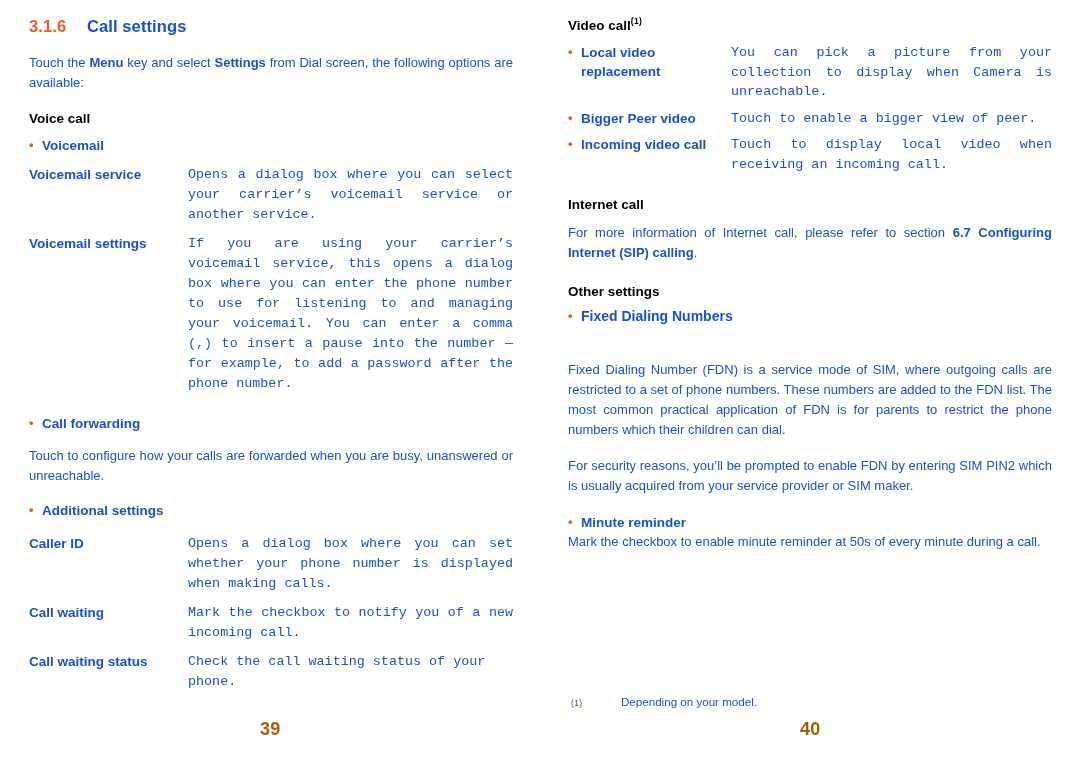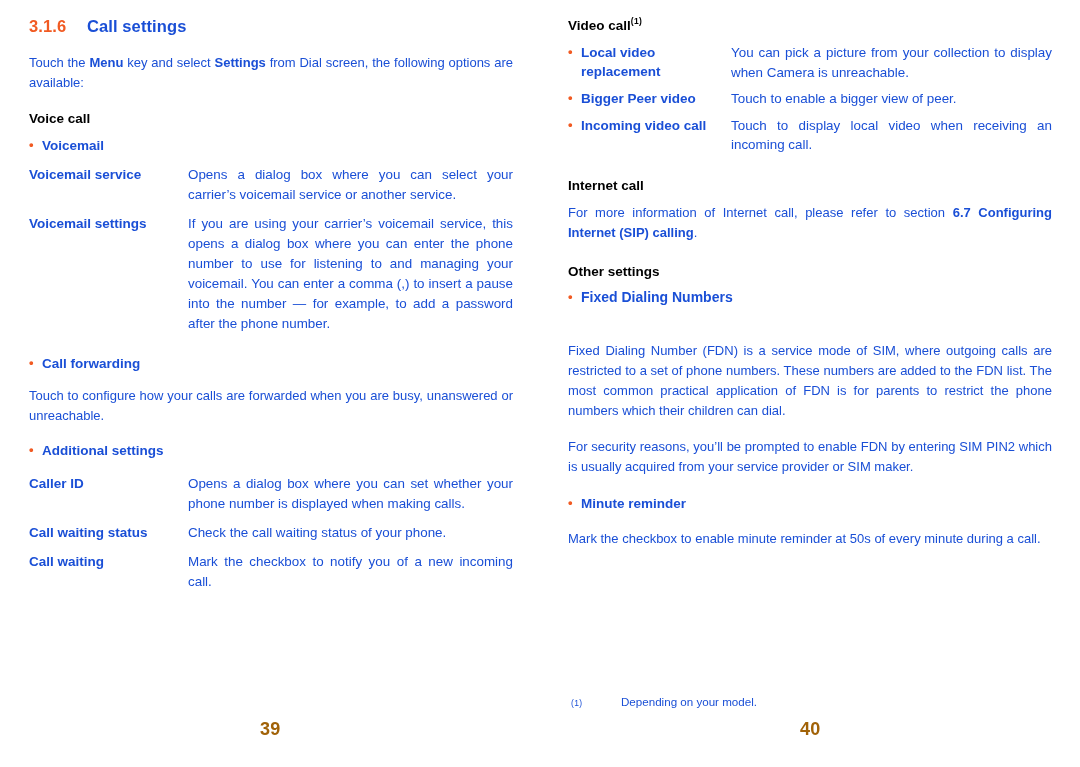--- a/index.html
+++ b/index.html
@@ -117,20 +117,21 @@
     padding-right: 4px;
     box-sizing: border-box;
   }
   .def-desc {
     flex: 1 1 auto;
     font-size: 13.4px;
     color: #1a4fd6;
     line-height: 20px;
     text-align: justify;
     text-justify: inter-word;
+    font-family: Liberation Mono, monospace;
   }
   .def-desc.no-justify { text-align: left; }
 
   
   .def-row-b .def-term {
     width: 163px;
     flex: 0 0 163px;
     position: relative;
     padding-left: 13px;
     line-height: 19px;
@@ -217,26 +218,26 @@
       <div class="bullet-line" style="margin-bottom:14px;">
         <span>Additional settings</span>
       </div>
 
       <div class="def-list last">
         <div class="def-row">
           <div class="def-term">Caller ID</div>
           <div class="def-desc">Opens a dialog box where you can set whether your phone number is displayed when making calls.</div>
         </div>
         <div class="def-row">
+          <div class="def-term">Call waiting</div>
+          <div class="def-desc">Mark the checkbox to notify you of a new incoming call.</div>
+        </div>
+        <div class="def-row">
           <div class="def-term">Call waiting status</div>
           <div class="def-desc no-justify">Check the call waiting status of your phone.</div>
-        </div>
-        <div class="def-row">
-          <div class="def-term">Call waiting</div>
-          <div class="def-desc">Mark the checkbox to notify you of a new incoming call.</div>
         </div>
       </div>
 
     </div>
 
     <div class="folio" style="left:231px; top:719px;">39</div>
   </div>
 
   <div class="column col-right">
     <div class="col-body">
@@ -267,21 +268,21 @@
       <h3 class="sub-heading" style="margin-top:20px; margin-bottom:7px;">Other settings</h3>
 
       <div class="bullet-line" style="margin-bottom:34px; font-size:14px;">
         <span>Fixed Dialing Numbers</span>
       </div>
 
       <p class="body" style="margin-bottom:16px;">Fixed Dialing Number (FDN) is a service mode of SIM, where outgoing calls are restricted to a set of phone numbers. These numbers are added to the FDN list. The most common practical application of FDN is for parents to restrict the phone numbers which their children can dial.</p>
 
       <p class="body" style="margin-bottom:17px;">For security reasons, you’ll be prompted to enable FDN by entering SIM PIN2 which is usually acquired from your service provider or SIM maker.</p>
 
-      <div class="bullet-line" style="margin-bottom:16px;">
+      <div class="bullet-line" style="margin-bottom:0;">
         <span>Minute reminder</span>
       </div>
 
       <p class="body">Mark the checkbox to enable minute reminder at 50s of every minute during a call.</p>
 
     </div>
 
     <div class="footnote" style="left:3px; top:694px; width:460px;">
       <div class="footnote-mark">(1)</div>
       <div class="footnote-text">Depending on your model.</div>

